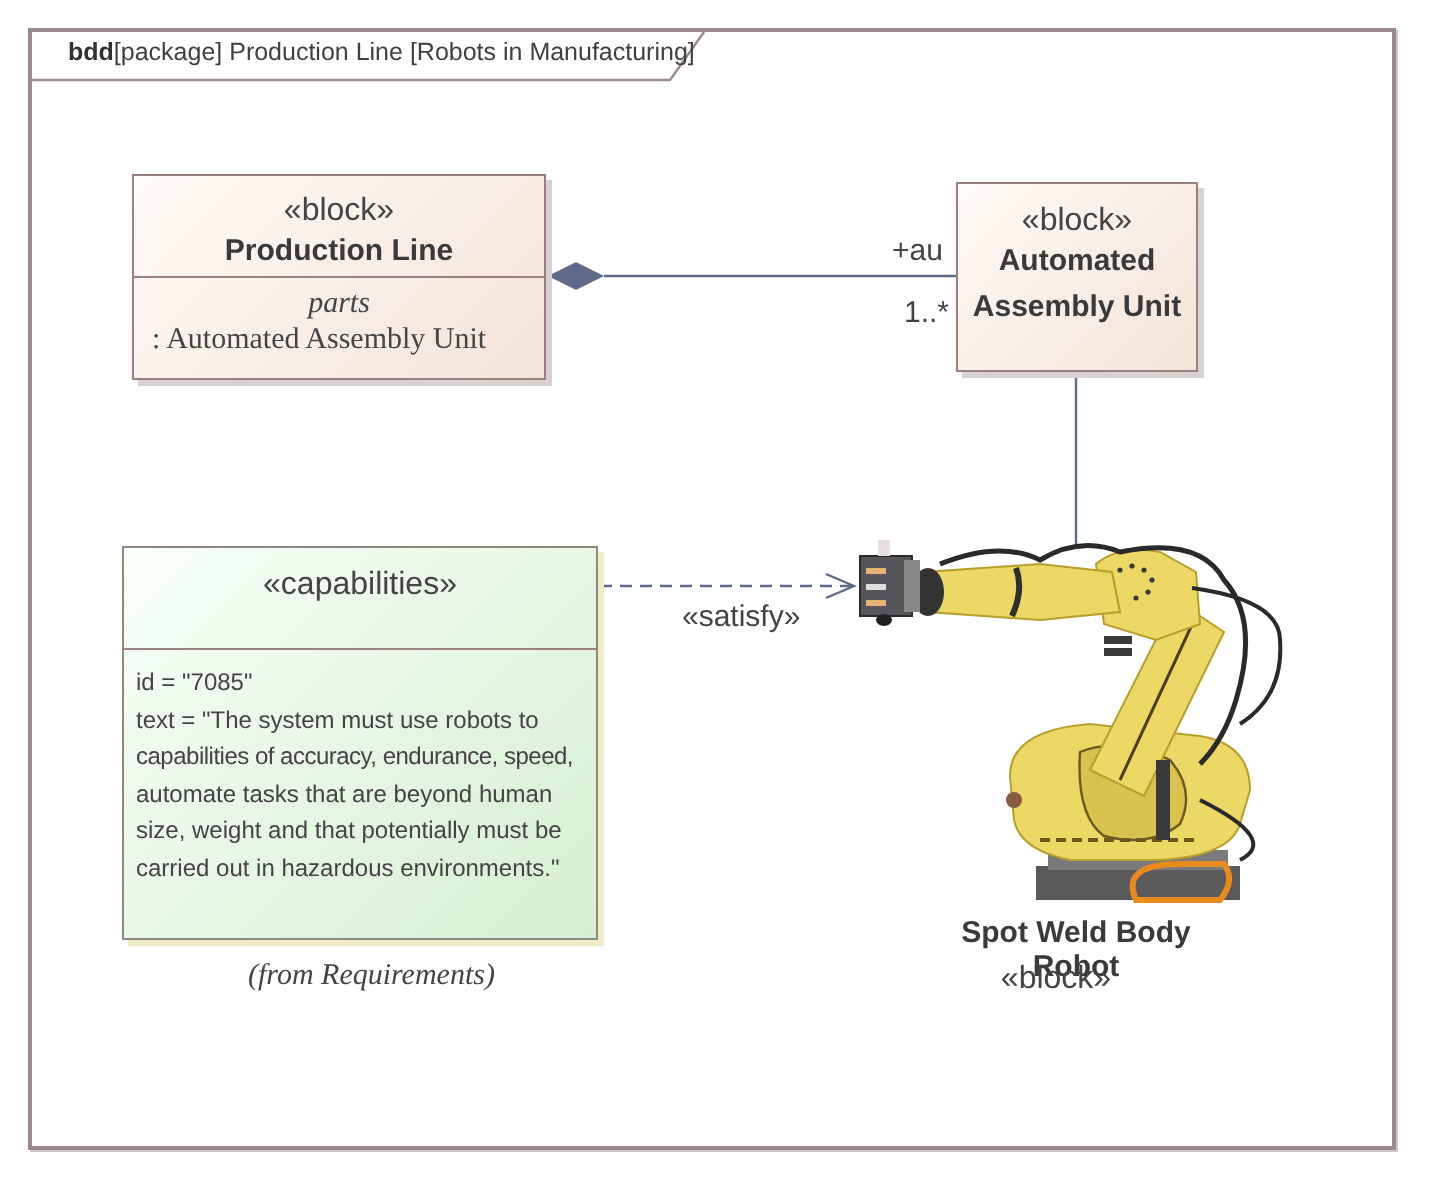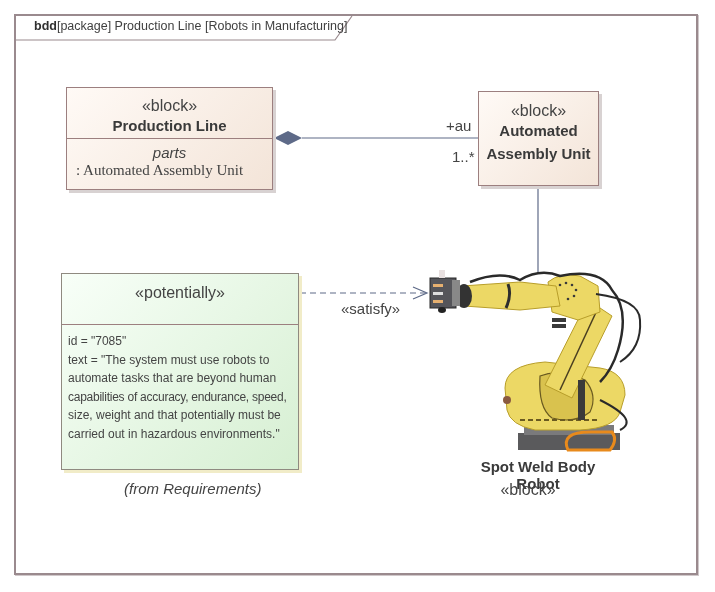--- a/index.html
+++ b/index.html
@@ -13,21 +13,21 @@
   .block { position: absolute; box-sizing: border-box; border: 1px solid #9c7f7f;
            box-shadow: 3px 3px 0 #d8d2d2;
            background: linear-gradient(135deg, #fffaf6 0%, #f3e4d8 100%); }
   .req { position: absolute; box-sizing: border-box; border: 1px solid #8f8a80;
          box-shadow: 3px 3px 0 #f1ecc8;
          background: linear-gradient(135deg, #f8fff8 0%, #d6efd2 100%); }
   .stereo { font-size: 16px; text-align: center; color: #444; }
   .bname { font-size: 15px; font-weight: bold; text-align: center; color: #3a3a3a; }
   .compart-div { position: absolute; left: 0; right: 0; height: 0; border-top: 1px solid #9c7f7f; }
   .sm { font-size: 15px; position: absolute; white-space: nowrap; color: #444; }
-  .it { font-style: italic; }
+  .it { font-style: italic; font-family: Liberation Serif, serif; }
   .req-body { position: absolute; left: 6px; top: 58px; width: 232px; font-size: 12px; line-height: 18.5px; color: #444; }
   svg.overlay { position: absolute; left: 0; top: 0; }
 </style>
 </head>
 <body>
 
 <div class="frame"></div>
 <svg class="overlay" width="715" height="592">
   <path d="M16 40 L335 40 L352 16" fill="none" stroke="#9a8a8e" stroke-width="1.2"></path>
 </svg>
@@ -57,27 +57,27 @@
 <div class="sm" style="left:446px; top:117px;">+au</div>
 <div class="sm" style="left:452px; top:148px;">1..*</div>
 
 <div class="block" style="left:478px; top:91px; width:121px; height:95px;">
   <div class="stereo" style="margin-top:10px;">«block»</div>
   <div class="bname" style="margin-top:2px;">Automated</div>
   <div class="bname" style="margin-top:6px;">Assembly Unit</div>
 </div>
 
 <div class="req" style="left:61px; top:273px; width:238px; height:197px;">
-  <div class="stereo" style="margin-top:10px;">«potentially»</div>
+  <div class="stereo" style="margin-top:10px;">«capabilities»</div>
   <div class="compart-div" style="top:50px; border-top-color:#9c7f7f;"></div>
   <div class="req-body">
     <div>id = "7085"</div>
     <div>text = "The system must use robots to</div>
+    <div style="letter-spacing:-0.25px;">capabilities of accuracy, endurance, speed,</div>
     <div>automate tasks that are beyond human</div>
-    <div style="letter-spacing:-0.25px;">capabilities of accuracy, endurance, speed,</div>
     <div>size, weight and that potentially must be</div>
     <div>carried out in hazardous environments."</div>
   </div>
 </div>
 <div class="sm it" style="left:124px; top:480px;">(from Requirements)</div>
 
 <div class="sm" style="left:341px; top:300px;">«satisfy»</div>
 
 <svg class="overlay" width="715" height="592">
 

